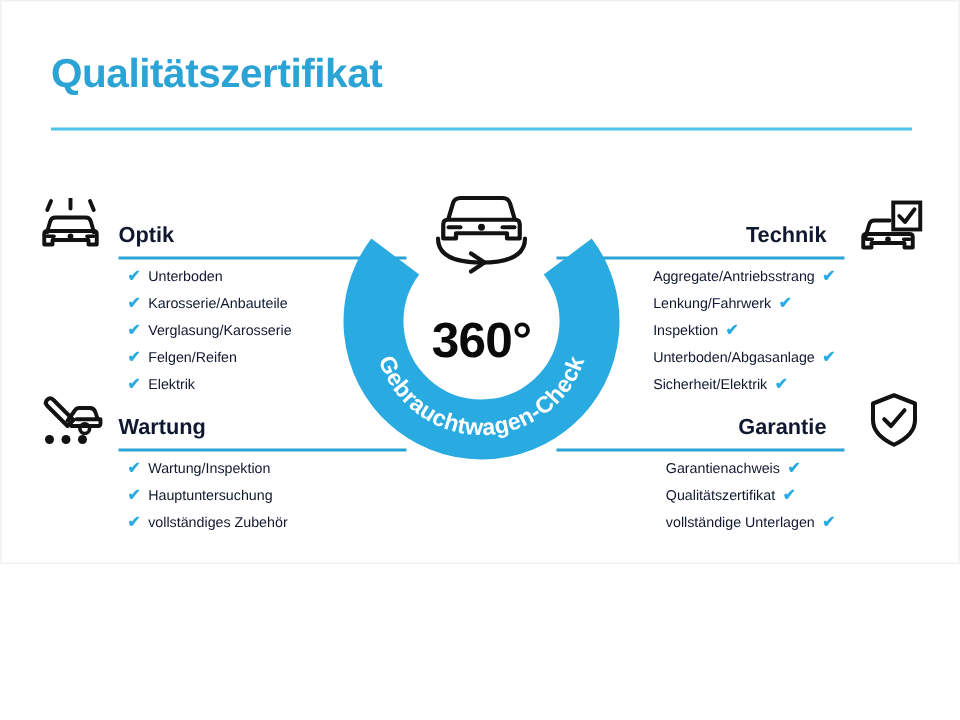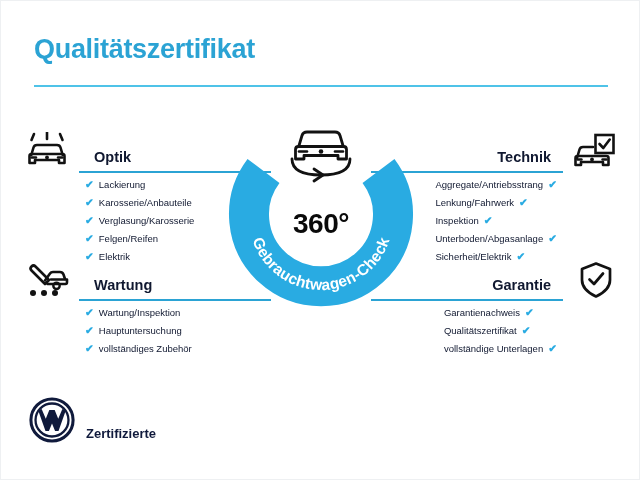--- a/index.html
+++ b/index.html
@@ -5,21 +5,21 @@
   html,body{margin:0;padding:0;}
   body{
     width:640px;height:480px;
     background:#ffffff;
     font-family:"Liberation Sans", sans-serif;
     overflow:hidden;
     position:relative;
   }
   #page{
     position:absolute;inset:0;
-    width:640px;height:480px;
+    width:640px;height:376px;
     background:#ffffff;
     border:1px solid #eef0f2;
     box-sizing:border-box;
     overflow:hidden;
   }
 
   
   .title{
     position:absolute;left:33px;top:33px;
     font-size:27px;font-weight:bold;
@@ -51,21 +51,21 @@
     line-height:1;
     margin-bottom:7.5px;
     white-space:nowrap;
   }
   .chk{
     color:#29abe2;font-size:10.5px;font-weight:bold;
     line-height:1;
   }
 
   
-  .sec-left .sec-head{left:15px;}
+  .sec-left .sec-head{left:0;}
   .sec-left .sec-rule{left:0;width:192px;}
   .sec-left .items{left:6px;}
   .sec-left .item{justify-content:flex-start;}
   .sec-left .chk{margin-right:5px;}
 
   
   .sec-right .sec-head{right:12px;}
   .sec-right .sec-rule{right:0;width:192px;}
   .sec-right .items{right:6px;}
   .sec-right .item{justify-content:flex-start;}
@@ -86,21 +86,21 @@
 
   
   #badge{
     position:absolute;left:225px;top:122px;
     width:190px;height:190px;
   }
   #badge svg{display:block;}
   .badge-360{
     position:absolute;left:0;top:85px;width:190px;
     text-align:center;
-    font-size:28px;font-weight:bold;color:#0a0a0a;
+    font-size:33px;font-weight:bold;color:#0a0a0a;
     letter-spacing:-0.5px;
   }
 
   
   #footer{
     position:absolute;left:28px;top:396px;
     display:flex;align-items:flex-end;
   }
   .vw-mark{width:46px;height:46px;flex:0 0 auto;}
   .vw-text{
@@ -163,21 +163,21 @@
       <path d="M13.5 19.5 L18 24 L27 13.5" fill="none" stroke="#121212" stroke-width="2.7" stroke-linecap="round" stroke-linejoin="round"></path>
     </svg>
   </div>
 
   <div class="section sec-left" id="sec-optik">
     <div class="sec-head">Optik</div>
     <div class="sec-rule"></div>
     <div class="items">
       <div class="item">
         <span class="chk">✔</span>
-        <span>Lackierung</span>
+        <span>Unterboden</span>
       </div>
       <div class="item">
         <span class="chk">✔</span>
         <span>Karosserie/Anbauteile</span>
       </div>
       <div class="item">
         <span class="chk">✔</span>
         <span>Verglasung/Karosserie</span>
       </div>
       <div class="item">

